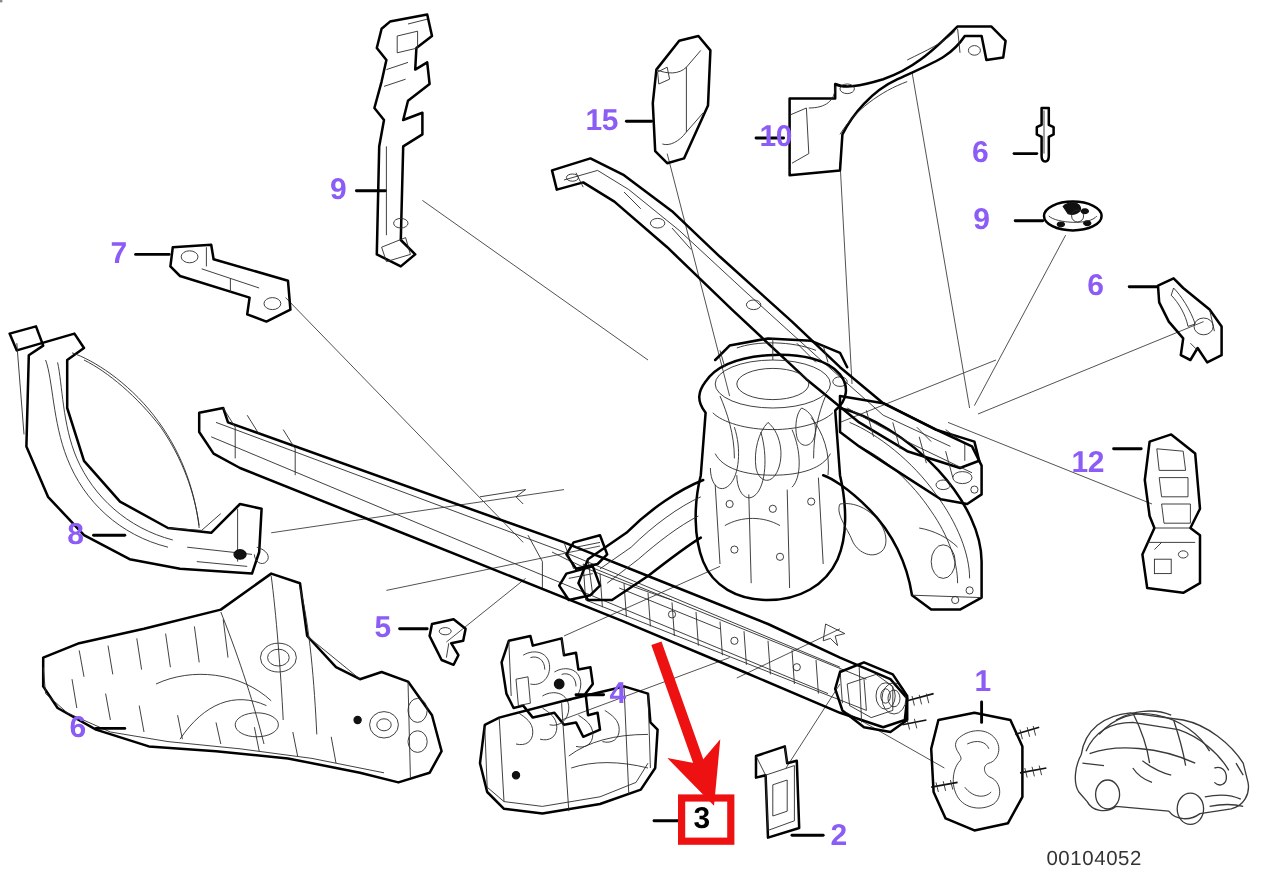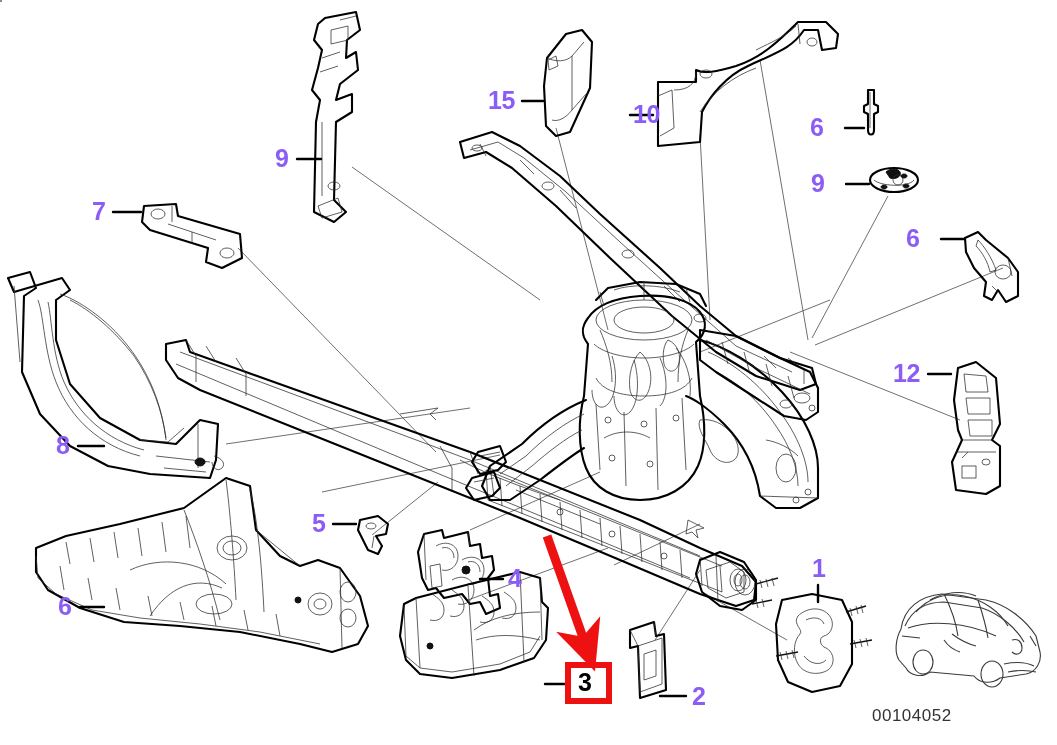--- a/index.html
+++ b/index.html
@@ -512,21 +512,21 @@
   <div class="callout-num" style="left:692px; top:684px;">2</div>
   <div class="callout-num highlighted" style="left:578px; top:670px;">3</div>
   <div class="callout-num" style="left:508px; top:566px;">4</div>
   <div class="callout-num" style="left:312px; top:511px;">5</div>
   <div class="callout-num" style="left:58px;  top:594px;">6</div>
   <div class="callout-num" style="left:92px;  top:199px;">7</div>
   <div class="callout-num" style="left:56px;  top:433px;">8</div>
   <div class="callout-num" style="left:275px; top:146px;">9</div>
   <div class="callout-num" style="left:594px; top:102px;margin-left:39px;">10</div>
   <div class="callout-num" style="left:906px; top:226px;">6</div>
-  <div class="callout-num" style="left:893px; top:361px;">12</div>
+  <div class="callout-num" style="left:893px; top:373px;">12</div>
   <div class="callout-num" style="left:811px; top:171px;">9</div>
   <div class="callout-num" style="left:810px; top:115px;">6</div>
   <div class="callout-num" style="left:488px; top:88px;">15</div>
 
   <div id="highlight-box" style="left:565px; top:662px; width:47px; height:42px;"></div>
 
   <div id="diagram-id" style="left:872px; top:706px;">00104052</div>
 
 </div>
 

